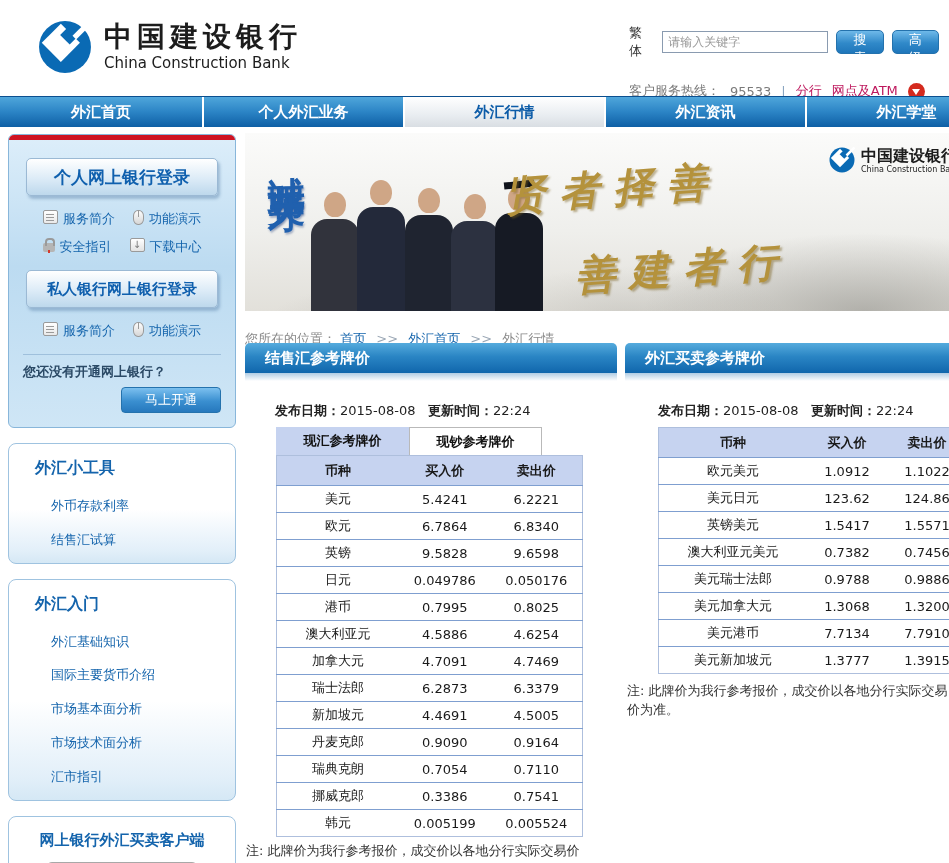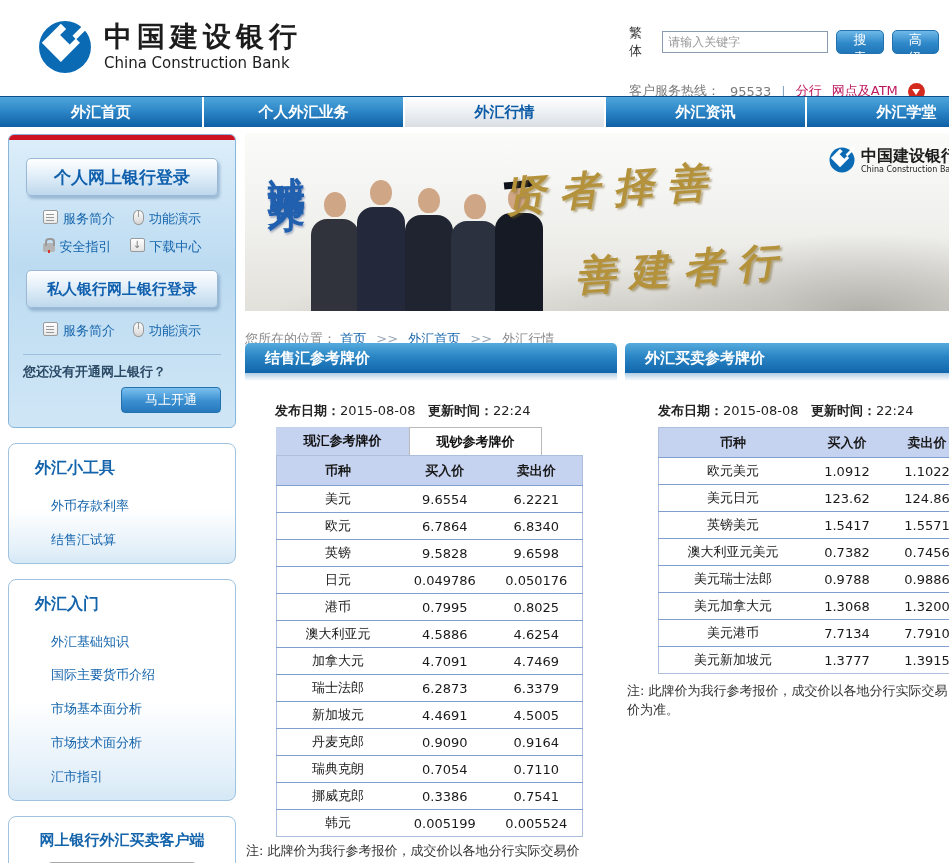--- a/index.html
+++ b/index.html
@@ -315,21 +315,21 @@
     <thead>
       <tr>
         <th>币种</th>
         <th>买入价</th>
         <th>卖出价</th>
       </tr>
     </thead>
     <tbody>
         <tr>
           <td>美元</td>
-          <td>9.6554</td>
+          <td>5.4241</td>
           <td>6.2221</td>
         </tr>
         <tr>
           <td>欧元</td>
           <td>6.7864</td>
           <td>6.8340</td>
         </tr>
         <tr>
           <td>英镑</td>
           <td>9.5828</td>

